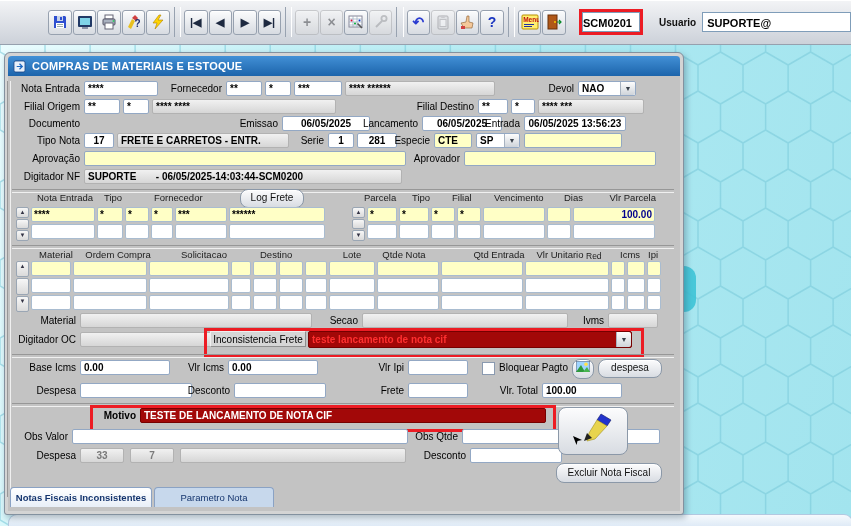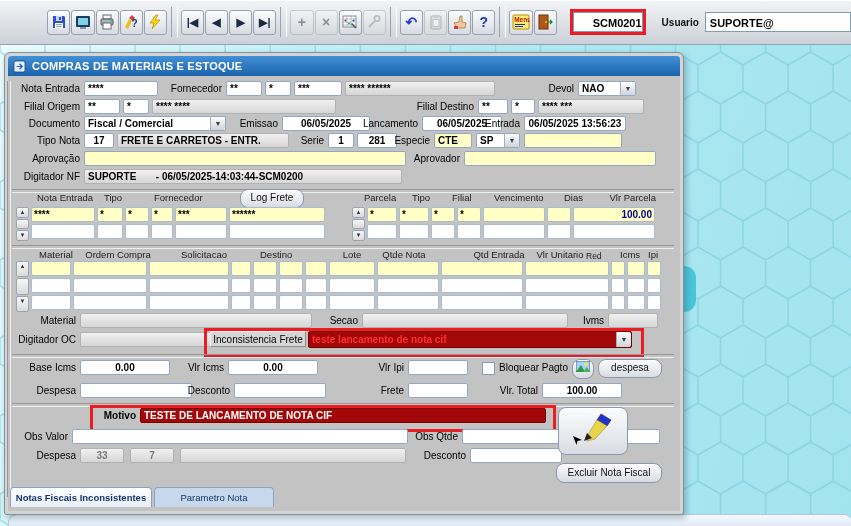--- a/index.html
+++ b/index.html
@@ -14,37 +14,37 @@
   .tb-spacer{width:56px;height:100%}
   .tb-sep{width:6px;height:30px;border-left:1px solid #98a2b0;border-right:1px solid #ffffff;margin:0 3px}
   .tb-btn{width:25px;height:23px;display:flex;align-items:center;justify-content:center;background:linear-gradient(#fbfcfd,#d7dbe1);border:1px solid #97a1af;border-radius:3px;box-shadow:inset 0 1px 0 #fff;margin-right:1px;cursor:default}
   .tb-btn svg{display:block}
   .tb-btn.dis{opacity:.45;filter:grayscale(85%)}
   .tb-glyph{font-size:11px;font-weight:bold;color:#1d2940;line-height:1}
   .tb-glyph.blue{color:#2a3bd0;font-size:14px}
   .tb-glyph.q{color:#1a35c0;font-size:14px}
   .scm-wrap{margin-left:12px;border:3px solid #ec1c24;background:#fff}
   .tb-field{background:#fff;border:1px solid #7f9db9;height:20px;font-size:11px;font-weight:bold;line-height:20px;box-sizing:border-box}
-  .scm{width:70px;text-align:right}
+  .scm{width:58px;text-align:left}
   .usr-label{margin-left:16px;font-size:10px;font-weight:bold;color:#111}
   .usr{width:172px;margin-left:6px;padding-left:4px}
 
   
   .win{position:absolute;left:4px;top:52px;width:678px;height:461px;background:#c3c3c3;border:1px solid #83919f;border-radius:6px 6px 3px 3px;box-shadow:inset 0 0 0 3px #d4d4d4, 2px 3px 6px rgba(40,70,90,.35)}
   .titlebar{position:absolute;left:3px;top:3px;right:3px;height:20px;background:linear-gradient(#4290d6,#1c64ab);border-radius:4px 4px 0 0;display:flex;align-items:center;gap:6px;padding-left:5px;color:#fff;font-weight:bold;font-size:11px;letter-spacing:.2px}
   .wbody{position:absolute;left:7px;top:26px;width:664px;height:428px}
 
   .lb{position:absolute;height:15px;font-size:10px;color:#000;text-align:right;line-height:15px;white-space:nowrap}
   .lb.l{text-align:left}
   .lb.b{font-weight:bold}
   .fd{position:absolute;height:15px;background:#fff;border:1px solid #93a8c4;border-radius:2px;font-size:10px;font-weight:bold;line-height:13px;padding:0 3px;box-sizing:border-box;white-space:pre;overflow:hidden;color:#000}
   .fd.y{background:#ffffc6}
   .fd.ro{background:linear-gradient(#f1f1f1,#d6d6d6);border-color:#b2b2b2}
   .fd.c{text-align:center}
-  .fd.r{text-align:center}
+  .fd.r{text-align:left}
   .fd.gray{color:#7a7a7a}
   .ar{position:absolute;right:0px;top:0px;bottom:0px;width:14px;background:linear-gradient(#fdfdfd,#cfd4da);border-left:1px solid #a7b2c0;font-size:7px;text-align:center;line-height:13px;color:#39404a;border-radius:0 2px 2px 0}
   .cb{position:absolute;width:11px;height:11px;background:#fff;border:1px solid #8a9ab0}
   .groove{position:absolute;left:0;width:662px;height:2px;border-top:1px solid #979797;border-bottom:1px solid #f0f0f0}
   .vgroove{position:absolute;left:-5px;top:2px;height:416px;width:2px;border-left:1px solid #979797;border-right:1px solid #f0f0f0}
 
   .ghead{position:absolute;font-size:9.5px;color:#1c1c1c;white-space:nowrap}
   .gbody{position:absolute}
   .grow{display:flex;margin-bottom:2px}
   .gcell{height:15px;background:#fff;border:1px solid #a9bcd0;border-radius:2px;margin-right:2px;font-size:10px;font-weight:bold;line-height:13px;padding:0 2px;box-sizing:border-box;white-space:nowrap;overflow:hidden}
@@ -226,21 +226,20 @@
       <div class="lb" style="left:0;top:20px;width:68px">Filial Origem</div>
       <div class="fd" style="left:72px;top:20px;width:36px">**</div>
       <div class="fd" style="left:111px;top:20px;width:26px">*</div>
       <div class="fd ro" style="left:140px;top:20px;width:184px">**** ****</div>
       <div class="lb" style="left:390px;top:20px;width:72px">Filial Destino</div>
       <div class="fd" style="left:466px;top:20px;width:30px">**</div>
       <div class="fd" style="left:499px;top:20px;width:24px">*</div>
       <div class="fd ro" style="left:526px;top:20px;width:106px">**** ***</div>
 
       <div class="lb" style="left:0;top:37px;width:68px">Documento</div>
-      <div class="fd" style="left:72px;top:37px;width:142px"><span>Fiscal / Comercial</span><span class="ar">▼</span></div>
       <div class="lb" style="left:222px;top:37px;width:44px">Emissao</div>
       <div class="fd c" style="left:270px;top:37px;width:88px">06/05/2025</div>
       <div class="lb" style="left:348px;top:37px;width:58px">Lancamento</div>
       <div class="fd c" style="left:410px;top:37px;width:80px">06/05/2025</div>
       <div class="lb" style="left:466px;top:37px;width:40px;left:468px">Entrada</div>
       <div class="fd c" style="left:512px;top:37px;width:102px">06/05/2025 13:56:23</div>
 
       <div class="lb" style="left:0;top:54px;width:68px">Tipo Nota</div>
       <div class="fd c" style="left:72px;top:54px;width:30px">17</div>
       <div class="fd ro" style="left:105px;top:54px;width:172px">FRETE E CARRETOS - ENTR.</div>

